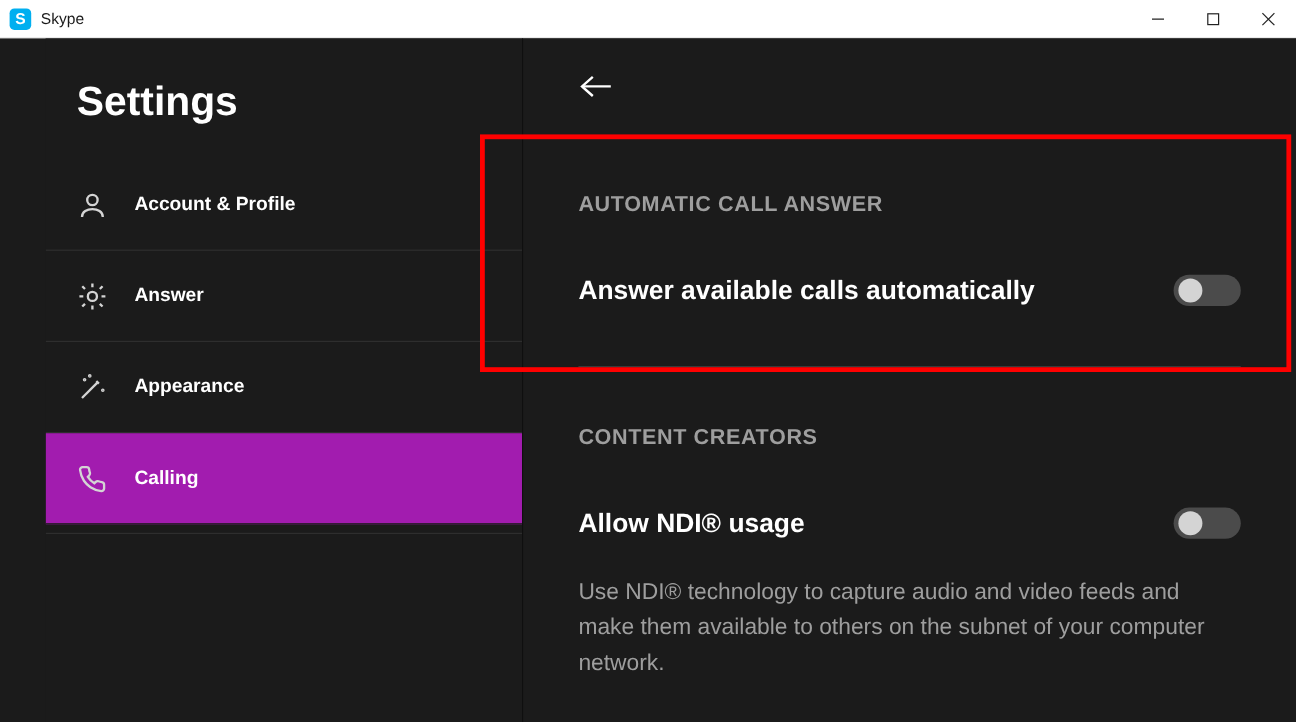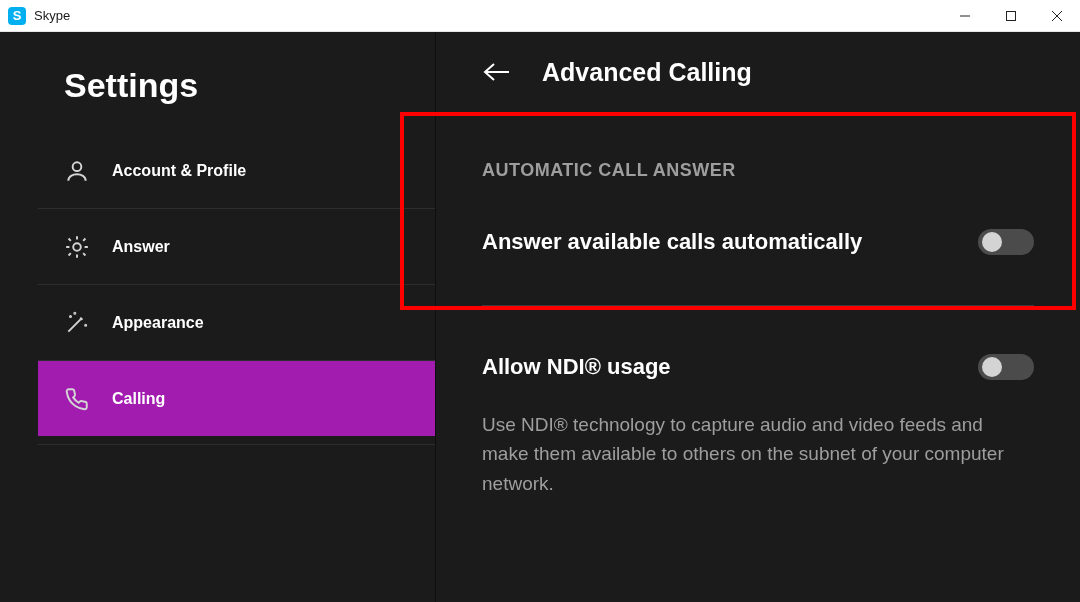--- a/index.html
+++ b/index.html
@@ -166,34 +166,34 @@
 
   <div class="content">
     <div class="content-inner">
       <div class="header-row">
         <span class="back-arrow">
           <svg width="30" height="22" viewBox="0 0 30 22" fill="none" stroke="#fff" stroke-width="2">
               <line x1="3" y1="11" x2="27" y2="11"></line>
               <polyline points="12,3 3,11 12,19"></polyline>
             </svg>
         </span>
-        <div class="page-title">Advanced Calling</div>
       </div>
 
       <div class="section">
         <div class="section-heading">AUTOMATIC CALL ANSWER</div>
         <div class="row">
           <div class="row-title">Answer available calls automatically</div>
           <div class="toggle"></div>
         </div>
       </div>
 
       <div class="divider"></div>
 
       <div class="section">
+        <div class="section-heading">CONTENT CREATORS</div>
         <div class="row">
           <div class="row-title normal">Allow NDI® usage</div>
           <div class="toggle"></div>
         </div>
         <div class="desc">Use NDI® technology to capture audio and video feeds and make them available to others on the subnet of your computer network.</div>
       </div>
     </div>
   </div>
 </div>
 

